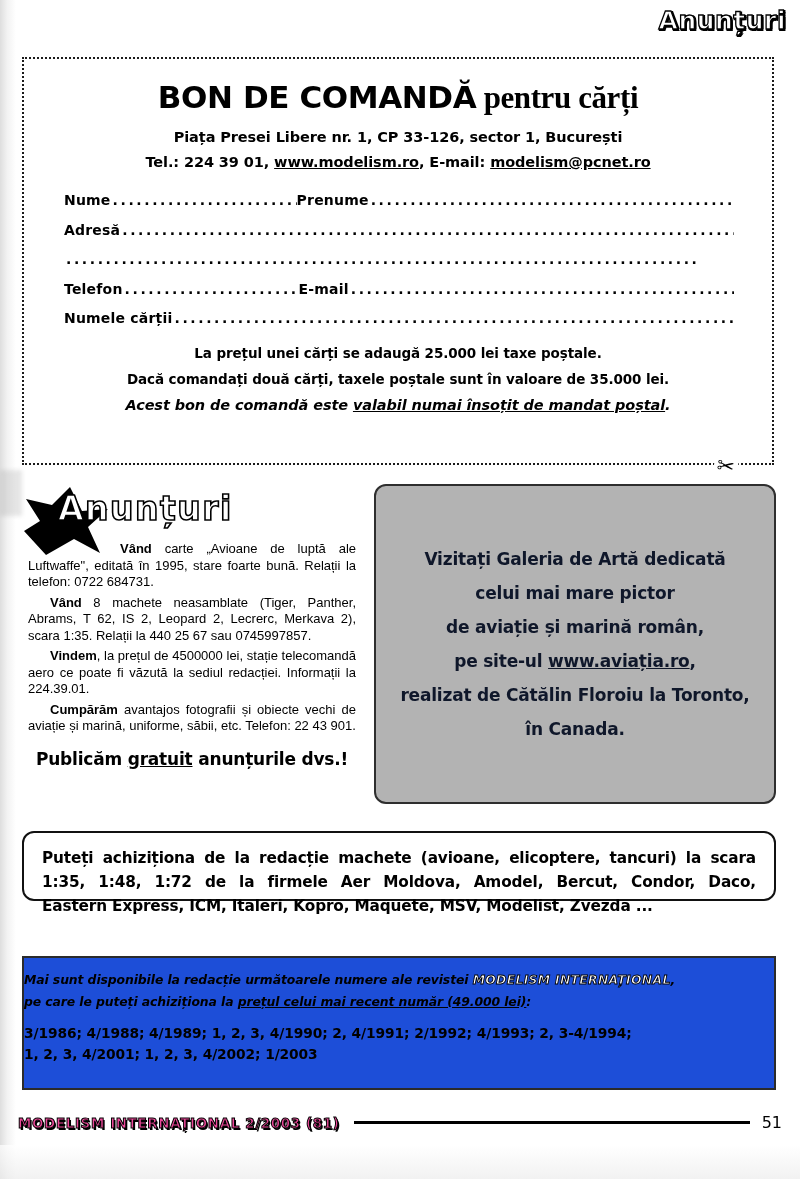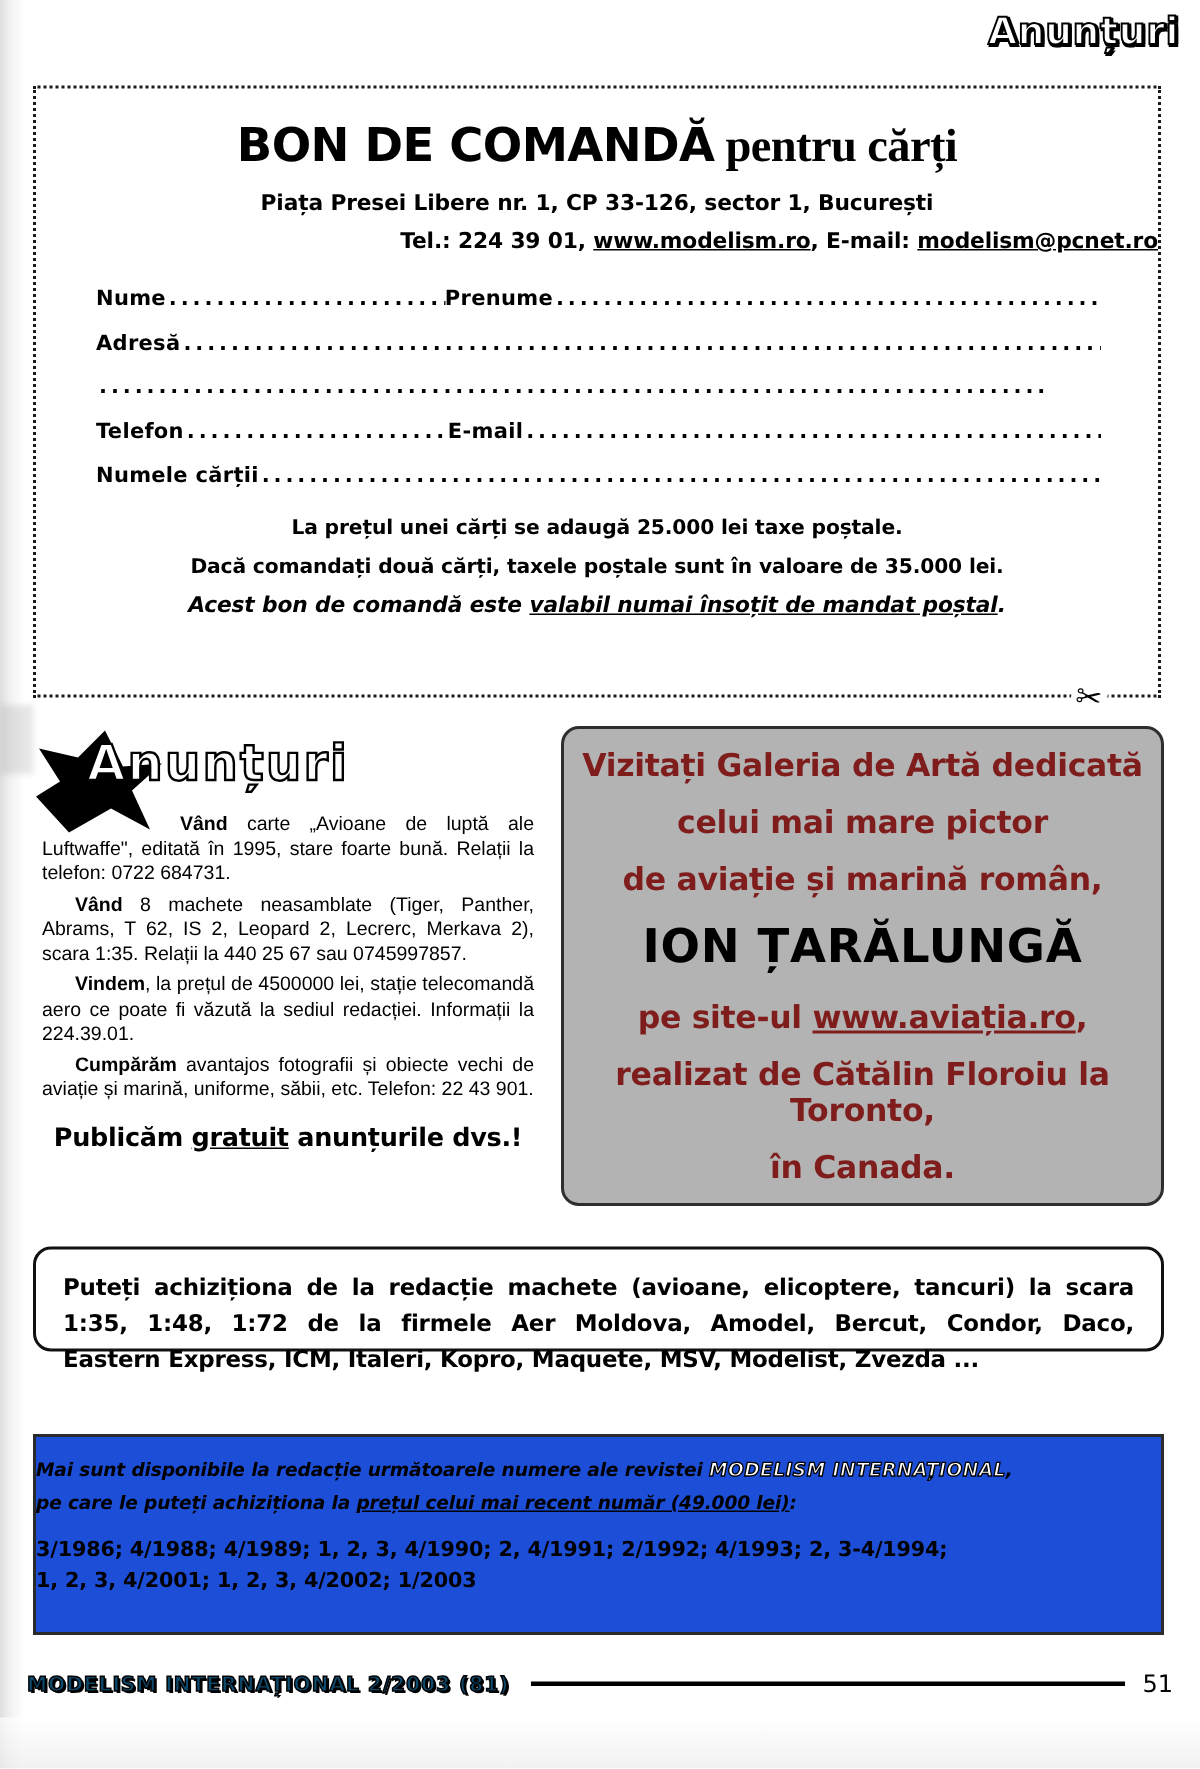--- a/index.html
+++ b/index.html
@@ -82,21 +82,21 @@
     font-weight: bold;
   }
   .coupon-sub {
     text-align: center;
     font-size: 14.5px;
     font-weight: bold;
     font-family: "DejaVu Sans", sans-serif;
     margin-top: 13px;
     letter-spacing: -0.1px;
   }
-  .coupon-sub.row2 { margin-top: 9px; text-align: right; }
+  .coupon-sub.row2 { margin-top: 9px; }
   .u { text-decoration: underline; }
 
   
   .form-area {
     margin-top: 22px;
     padding: 0 38px 0 40px;
   }
   .form-row {
     display: flex;
     align-items: baseline;
@@ -204,26 +204,26 @@
     border-radius: 12px;
     box-sizing: border-box;
     display: flex;
     flex-direction: column;
     justify-content: center;
     align-items: center;
     text-align: center;
     padding: 6px 12px;
   }
   .gb-line {
-    font-size: 21px;
+    font-size: 17px;
     font-weight: bold;
     font-family: "DejaVu Sans", sans-serif;
     margin: 7px 0;
     letter-spacing: -.2px;
-    color: #7f1d1d;
+    color: #0f172a;
   }
   .gb-name {
     font-size: 31px;
     font-weight: bold;
     font-family: "DejaVu Sans", sans-serif;
     margin: 8px 0 10px 0;
     letter-spacing: .5px;
   }
 
   
@@ -293,21 +293,21 @@
     left: 18px;
     top: 1113px;
     width: 764px;
     display: flex;
     align-items: center;
   }
   .footer-title {
     font-size: 13.5px;
     font-weight: bold;
     font-family: "DejaVu Sans", sans-serif;
-    color: #0c4a6e;
+    color: #ec4899;
     -webkit-text-stroke: 1px #000;
     text-shadow: 1.5px 1.5px 0 #000;
     letter-spacing: .6px;
     white-space: nowrap;
   }
   .footer-rule {
     flex: 1 1 auto;
     height: 3px;
     background: #000;
     margin: 0 12px 0 14px;
@@ -410,21 +410,20 @@
 
   <div class="free-line">
     <span>Publicăm </span><span class="u">gratuit</span><span> anunțurile dvs.!</span>
   </div>
 </div>
 
 <div class="gray-box">
   <div class="gb-line">Vizitați Galeria de Artă dedicată</div>
   <div class="gb-line">celui mai mare pictor</div>
   <div class="gb-line">de aviație și marină român,</div>
-  <div class="gb-name">ION ȚARĂLUNGĂ</div>
   <div class="gb-line">
     <span>pe site-ul </span><span class="u">www.aviația.ro</span><span>,</span>
   </div>
   <div class="gb-line">realizat de Cătălin Floroiu la Toronto,</div>
   <div class="gb-line">în Canada.</div>
 </div>
 
 <div class="kit-box">
   <div class="kit-line">Puteți achiziționa de la redacție machete (avioane, elicoptere, tancuri) la scara</div>
   <div class="kit-line">1:35, 1:48, 1:72 de la firmele Aer Moldova, Amodel, Bercut, Condor, Daco,</div>

